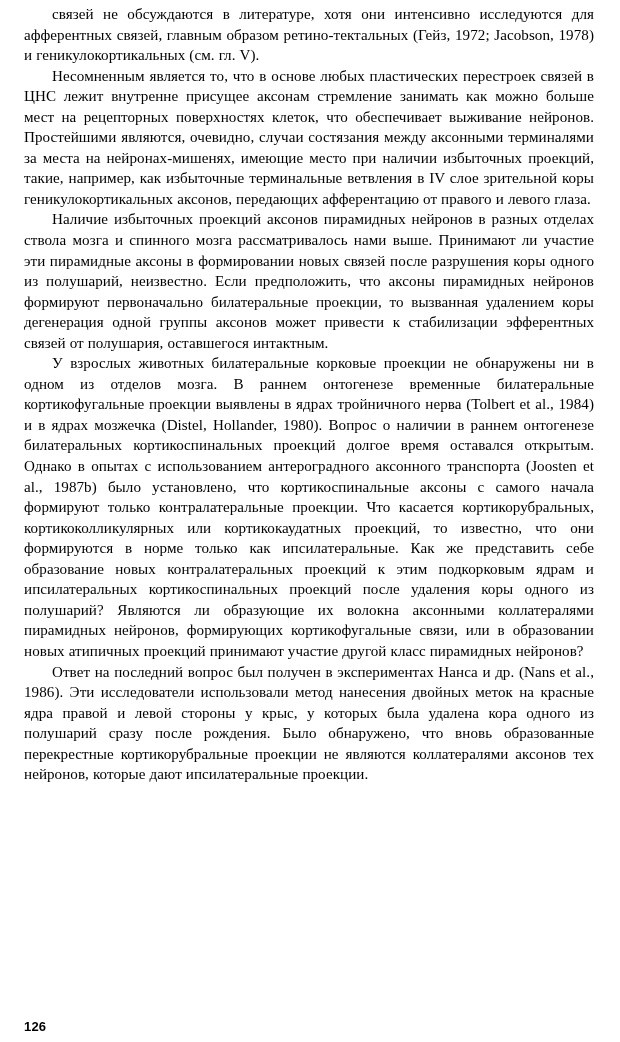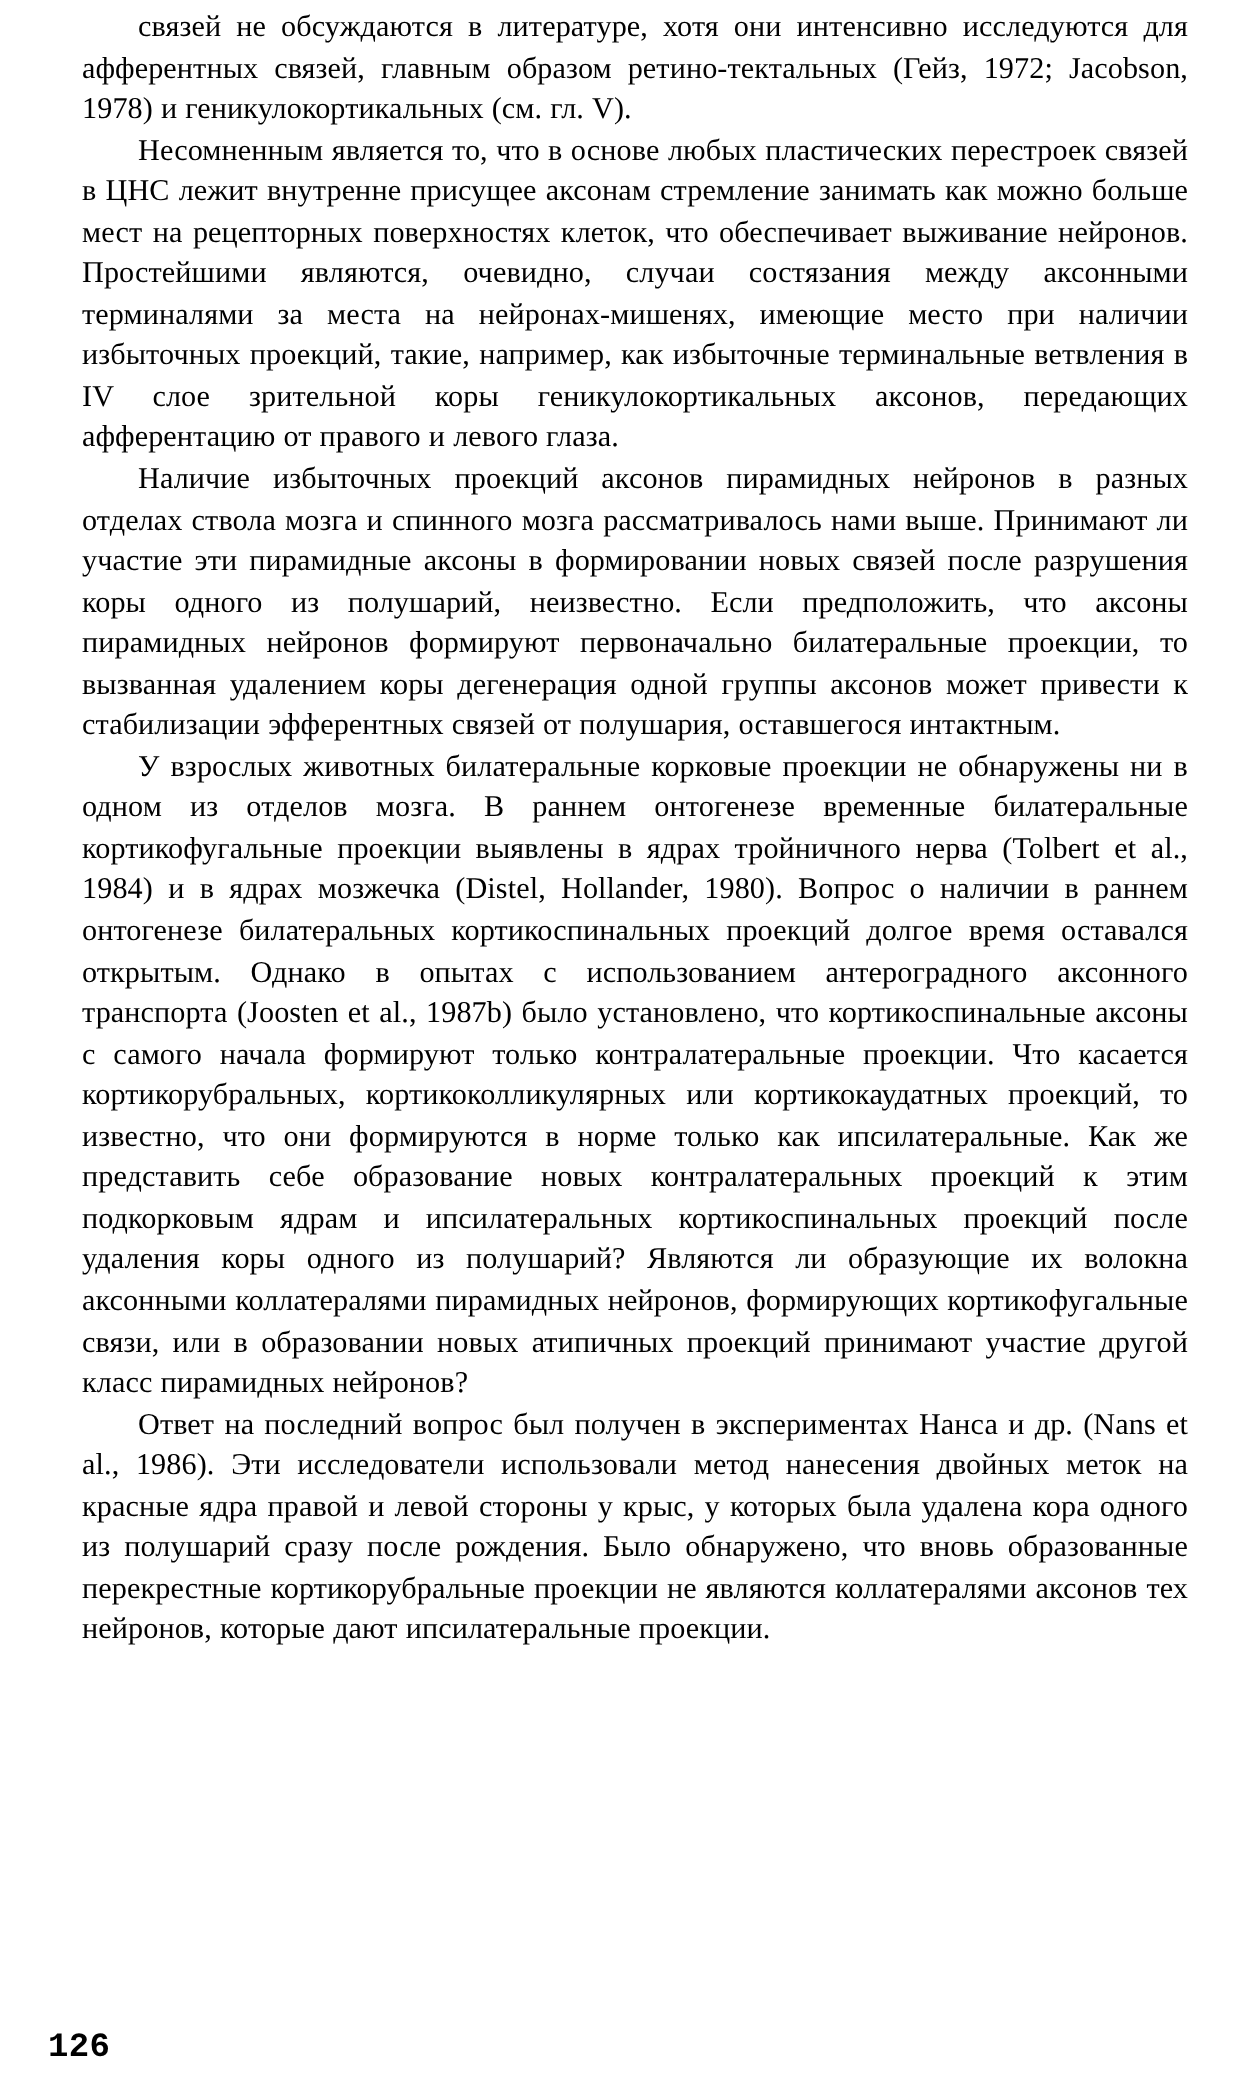--- a/index.html
+++ b/index.html
@@ -15,41 +15,41 @@
     color: #000000;
     overflow: hidden;
   }
   .page {
     position: absolute;
     top: 0;
     left: 0;
     width: 620px;
     height: 1042px;
     box-sizing: border-box;
-    padding: 4px 26px 0 41px;
+    padding: 4px 26px 0 24px;
   }
   .body-text {
     font-size: 15.1px;
     line-height: 20.55px;
     text-align: justify;
     text-justify: inter-word;
     letter-spacing: 0.05px;
     word-spacing: 0.2px;
     -webkit-font-smoothing: none;
   }
   .body-text p {
     margin: 0;
     text-indent: 28px;
   }
   .page-number {
     position: absolute;
     left: 24px;
     bottom: 8px;
-    font-family: Liberation Mono, monospace;
-    font-size: 17px;
+    font-family: Liberation Sans, sans-serif;
+    font-size: 13px;
     font-weight: bold;
     letter-spacing: 0.2px;
   }
 </style>
 </head>
 <body>
 
 <div class="page">
   <div class="body-text">
     <p>связей не обсуждаются в литературе, хотя они интенсивно исследуются для афферентных связей, главным образом ретино-тектальных (Гейз, 1972; Jacobson, 1978) и геникулокортикальных (см. гл. V).</p>

